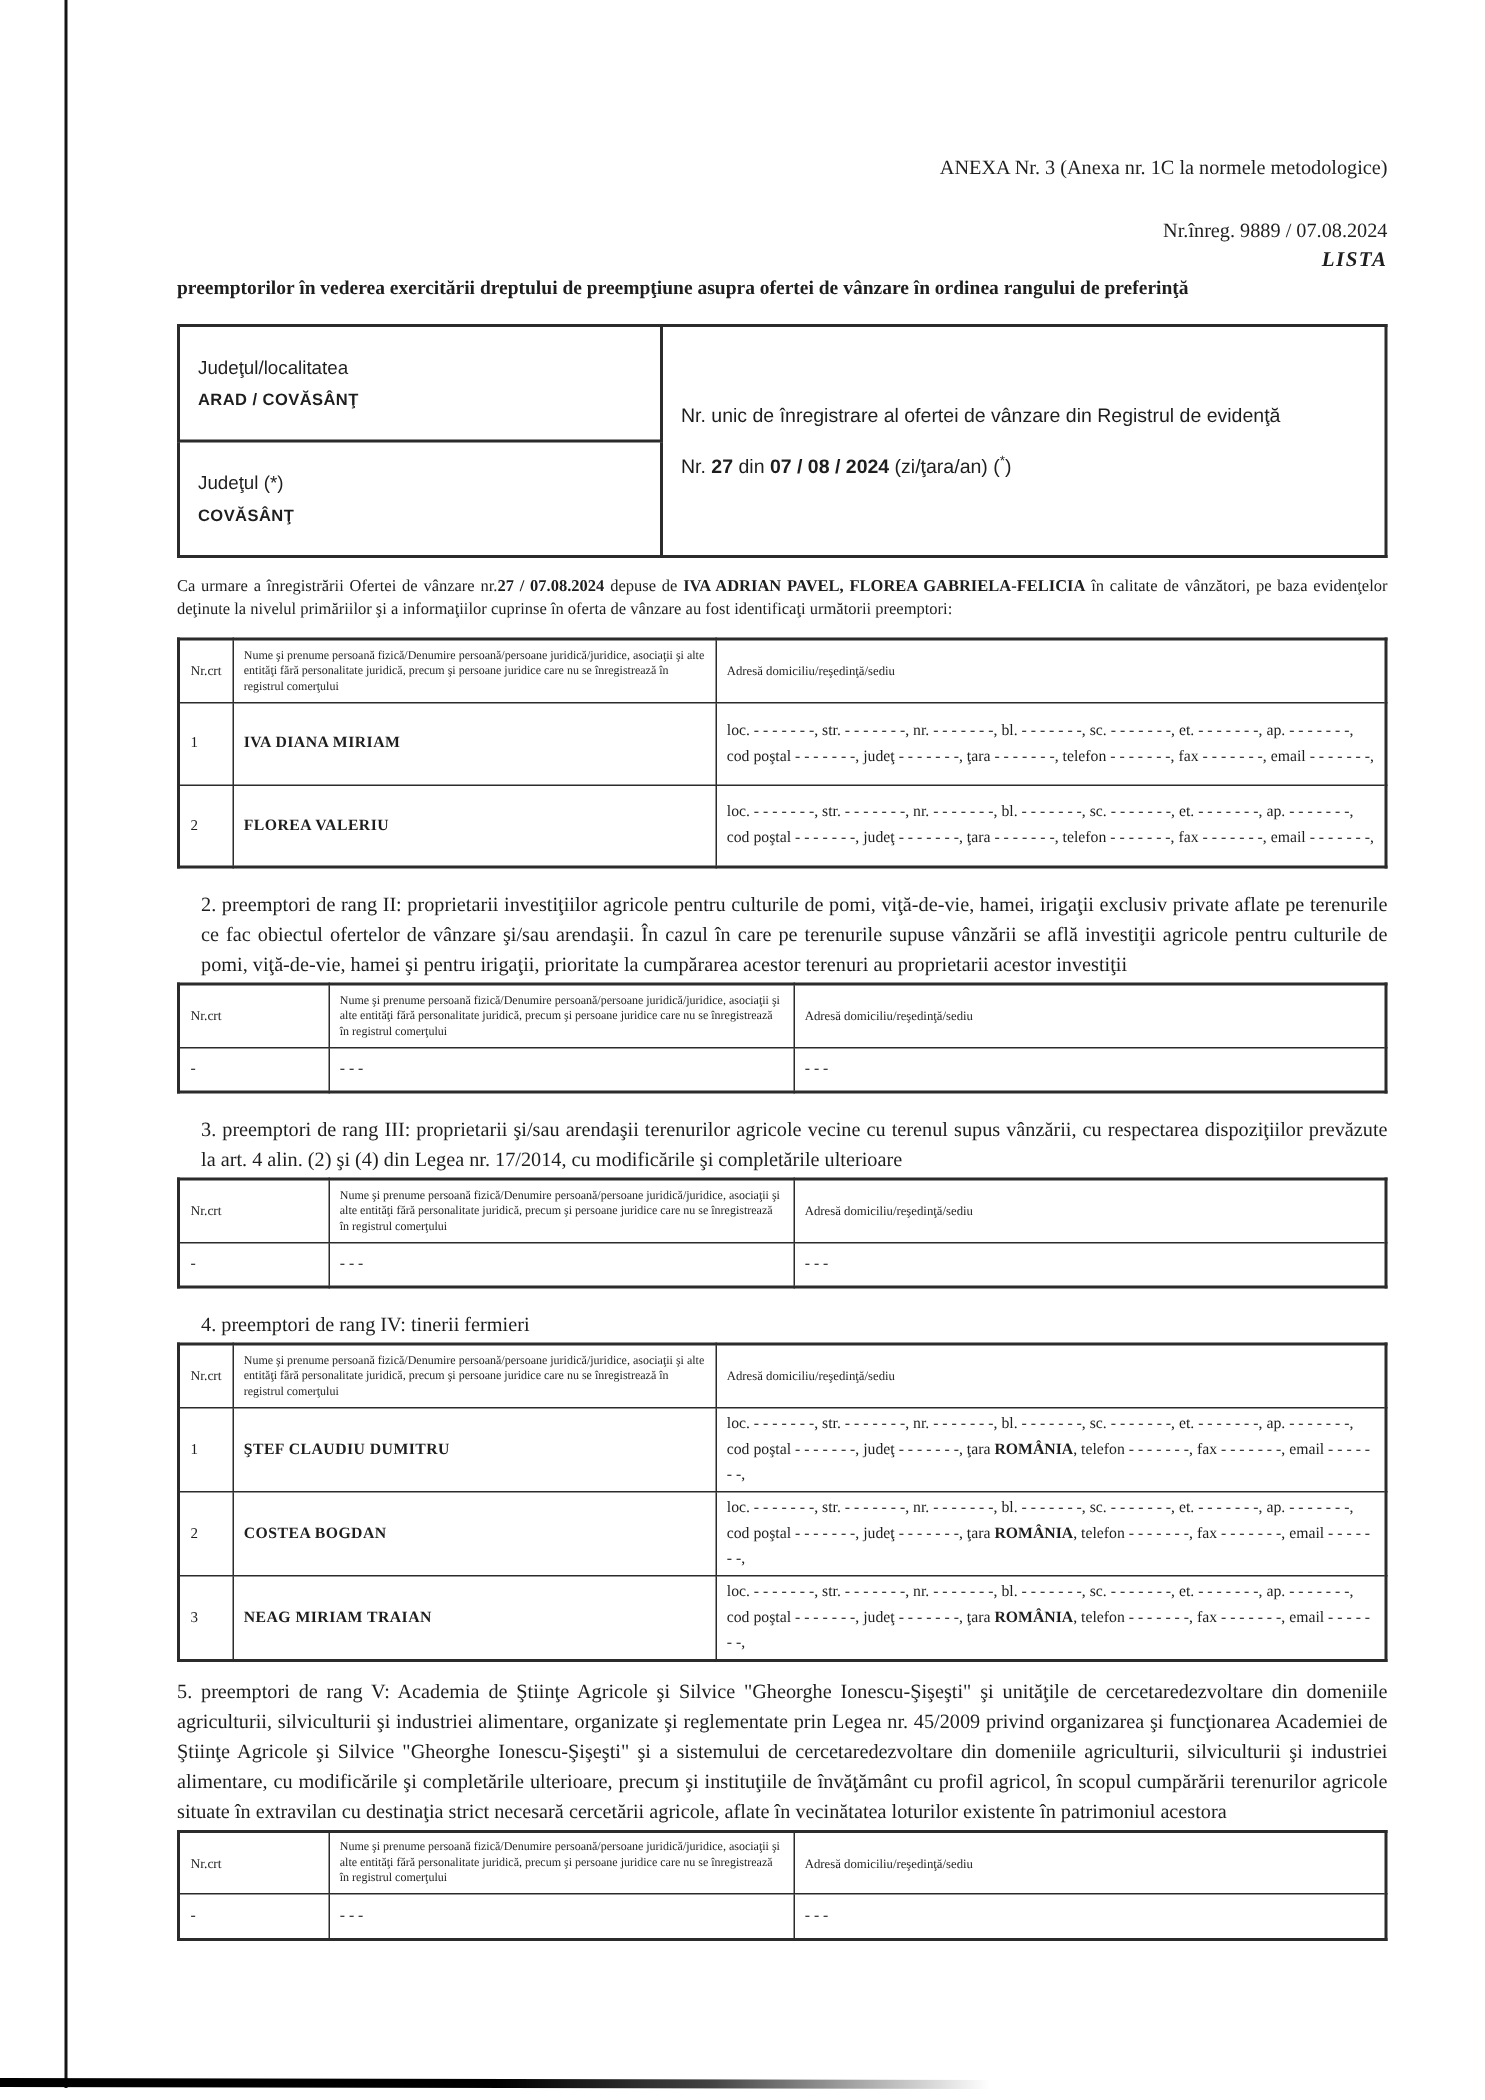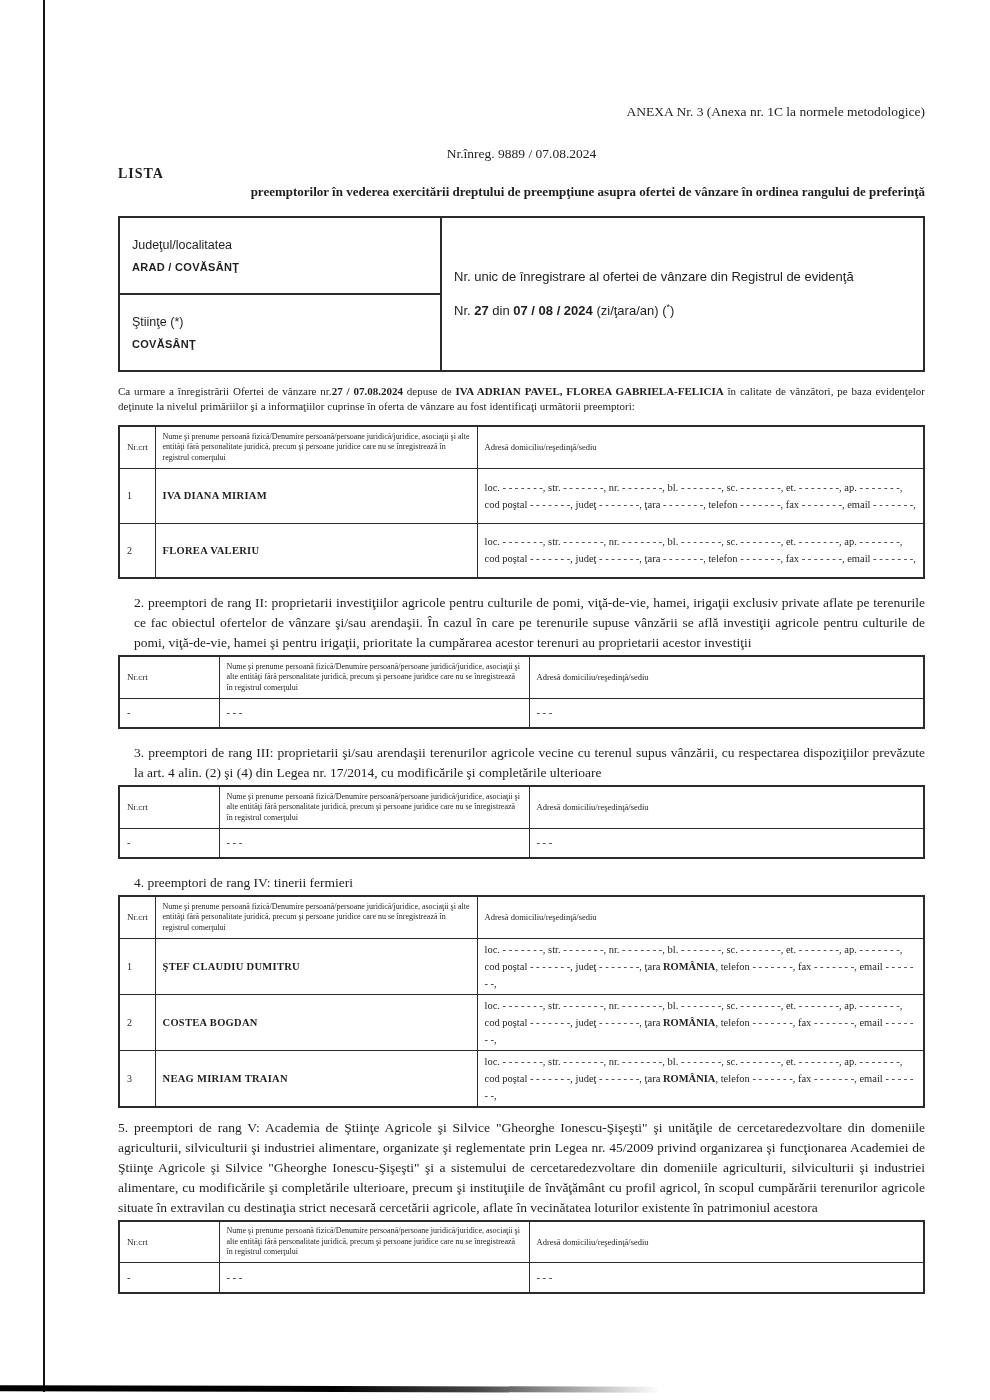--- a/index.html
+++ b/index.html
@@ -4,23 +4,23 @@
 <style>
   html,body{margin:0;padding:0;}
   body{width:990px;height:1400px;background:#ffffff;position:relative;overflow:hidden;
        font-family:"Liberation Serif", serif;color:#1e1e1e;}
   .scan-vline{position:absolute;left:43px;top:0;width:2px;height:1392px;background:#151515;}
   .scan-bline{position:absolute;left:0;top:1386px;width:660px;height:6px;
       background:linear-gradient(to right,#000 0%,#000 50%,#444 72%,rgba(80,80,80,0) 100%);
       transform:rotate(0.12deg);}
   .content{position:absolute;left:118px;top:0;width:807px;}
   .anexa{margin-top:104px;text-align:right;font-size:13.5px;}
-  .regno{margin-top:26px;text-align:center;font-size:13.5px;}
-  .doc-title{margin-top:4px;text-align:left;font-weight:bold;font-size:14px;letter-spacing:1px;}
-  .doc-subtitle{margin-top:2px;text-align:right;font-weight:bold;font-size:13px;}
+  .regno{margin-top:26px;text-align:right;font-size:13.5px;}
+  .doc-title{margin-top:4px;text-align:right;font-weight:bold;font-size:14px;letter-spacing:1px;font-style:italic;}
+  .doc-subtitle{margin-top:2px;text-align:left;font-weight:bold;font-size:13px;}
   table{border-collapse:collapse;width:807px;table-layout:fixed;}
   .info-box{margin-top:16px;border:2px solid #2b2b2b;
       font-family:"Liberation Sans", sans-serif;font-size:13px;}
   .info-box td{border:2px solid #2b2b2b;vertical-align:middle;padding:20px 12px;}
   .ib-left{width:296px;}
   .ib-label{font-size:12.5px;}
   .ib-value{font-weight:bold;font-size:11px;margin-top:9px;letter-spacing:0.3px;}
   .ib-right div{line-height:30px;}
   .b{font-weight:bold;}
   .para{font-size:11px;line-height:15px;text-align:justify;}
@@ -67,21 +67,21 @@
         <div class="ib-label">Judeţul/localitatea</div>
         <div class="ib-value">ARAD / COVĂSÂNŢ</div>
       </td>
       <td class="ib-right" rowspan="2">
         <div>Nr. unic de înregistrare al ofertei de vânzare din Registrul de evidenţă</div>
         <div><span>Nr. </span><span class="b">27</span><span> din </span><span class="b">07 / 08 / 2024</span><span> (zi/ţara/an) (</span><sup>*</sup><span>)</span></div>
       </td>
     </tr>
     <tr>
       <td class="ib-left">
-        <div class="ib-label">Ştiinţe (*)</div>
+        <div class="ib-label">Judeţul (*)</div>
         <div class="ib-value">COVĂSÂNŢ</div>
       </td>
     </tr>
   </tbody>
     </table>
 
   <p class="para intro"><span>Ca urmare a înregistrării Ofertei de vânzare nr.</span><span class="b">27 / 07.08.2024</span><span> depuse de </span><span class="b">IVA ADRIAN PAVEL, FLOREA GABRIELA-FELICIA</span><span> în calitate de vânzători, pe baza evidenţelor deţinute la nivelul primăriilor şi a informaţiilor cuprinse în oferta de vânzare au fost identificaţi următorii preemptori:</span></p>
 
   <table class="ptable narrow">
     <colgroup>

